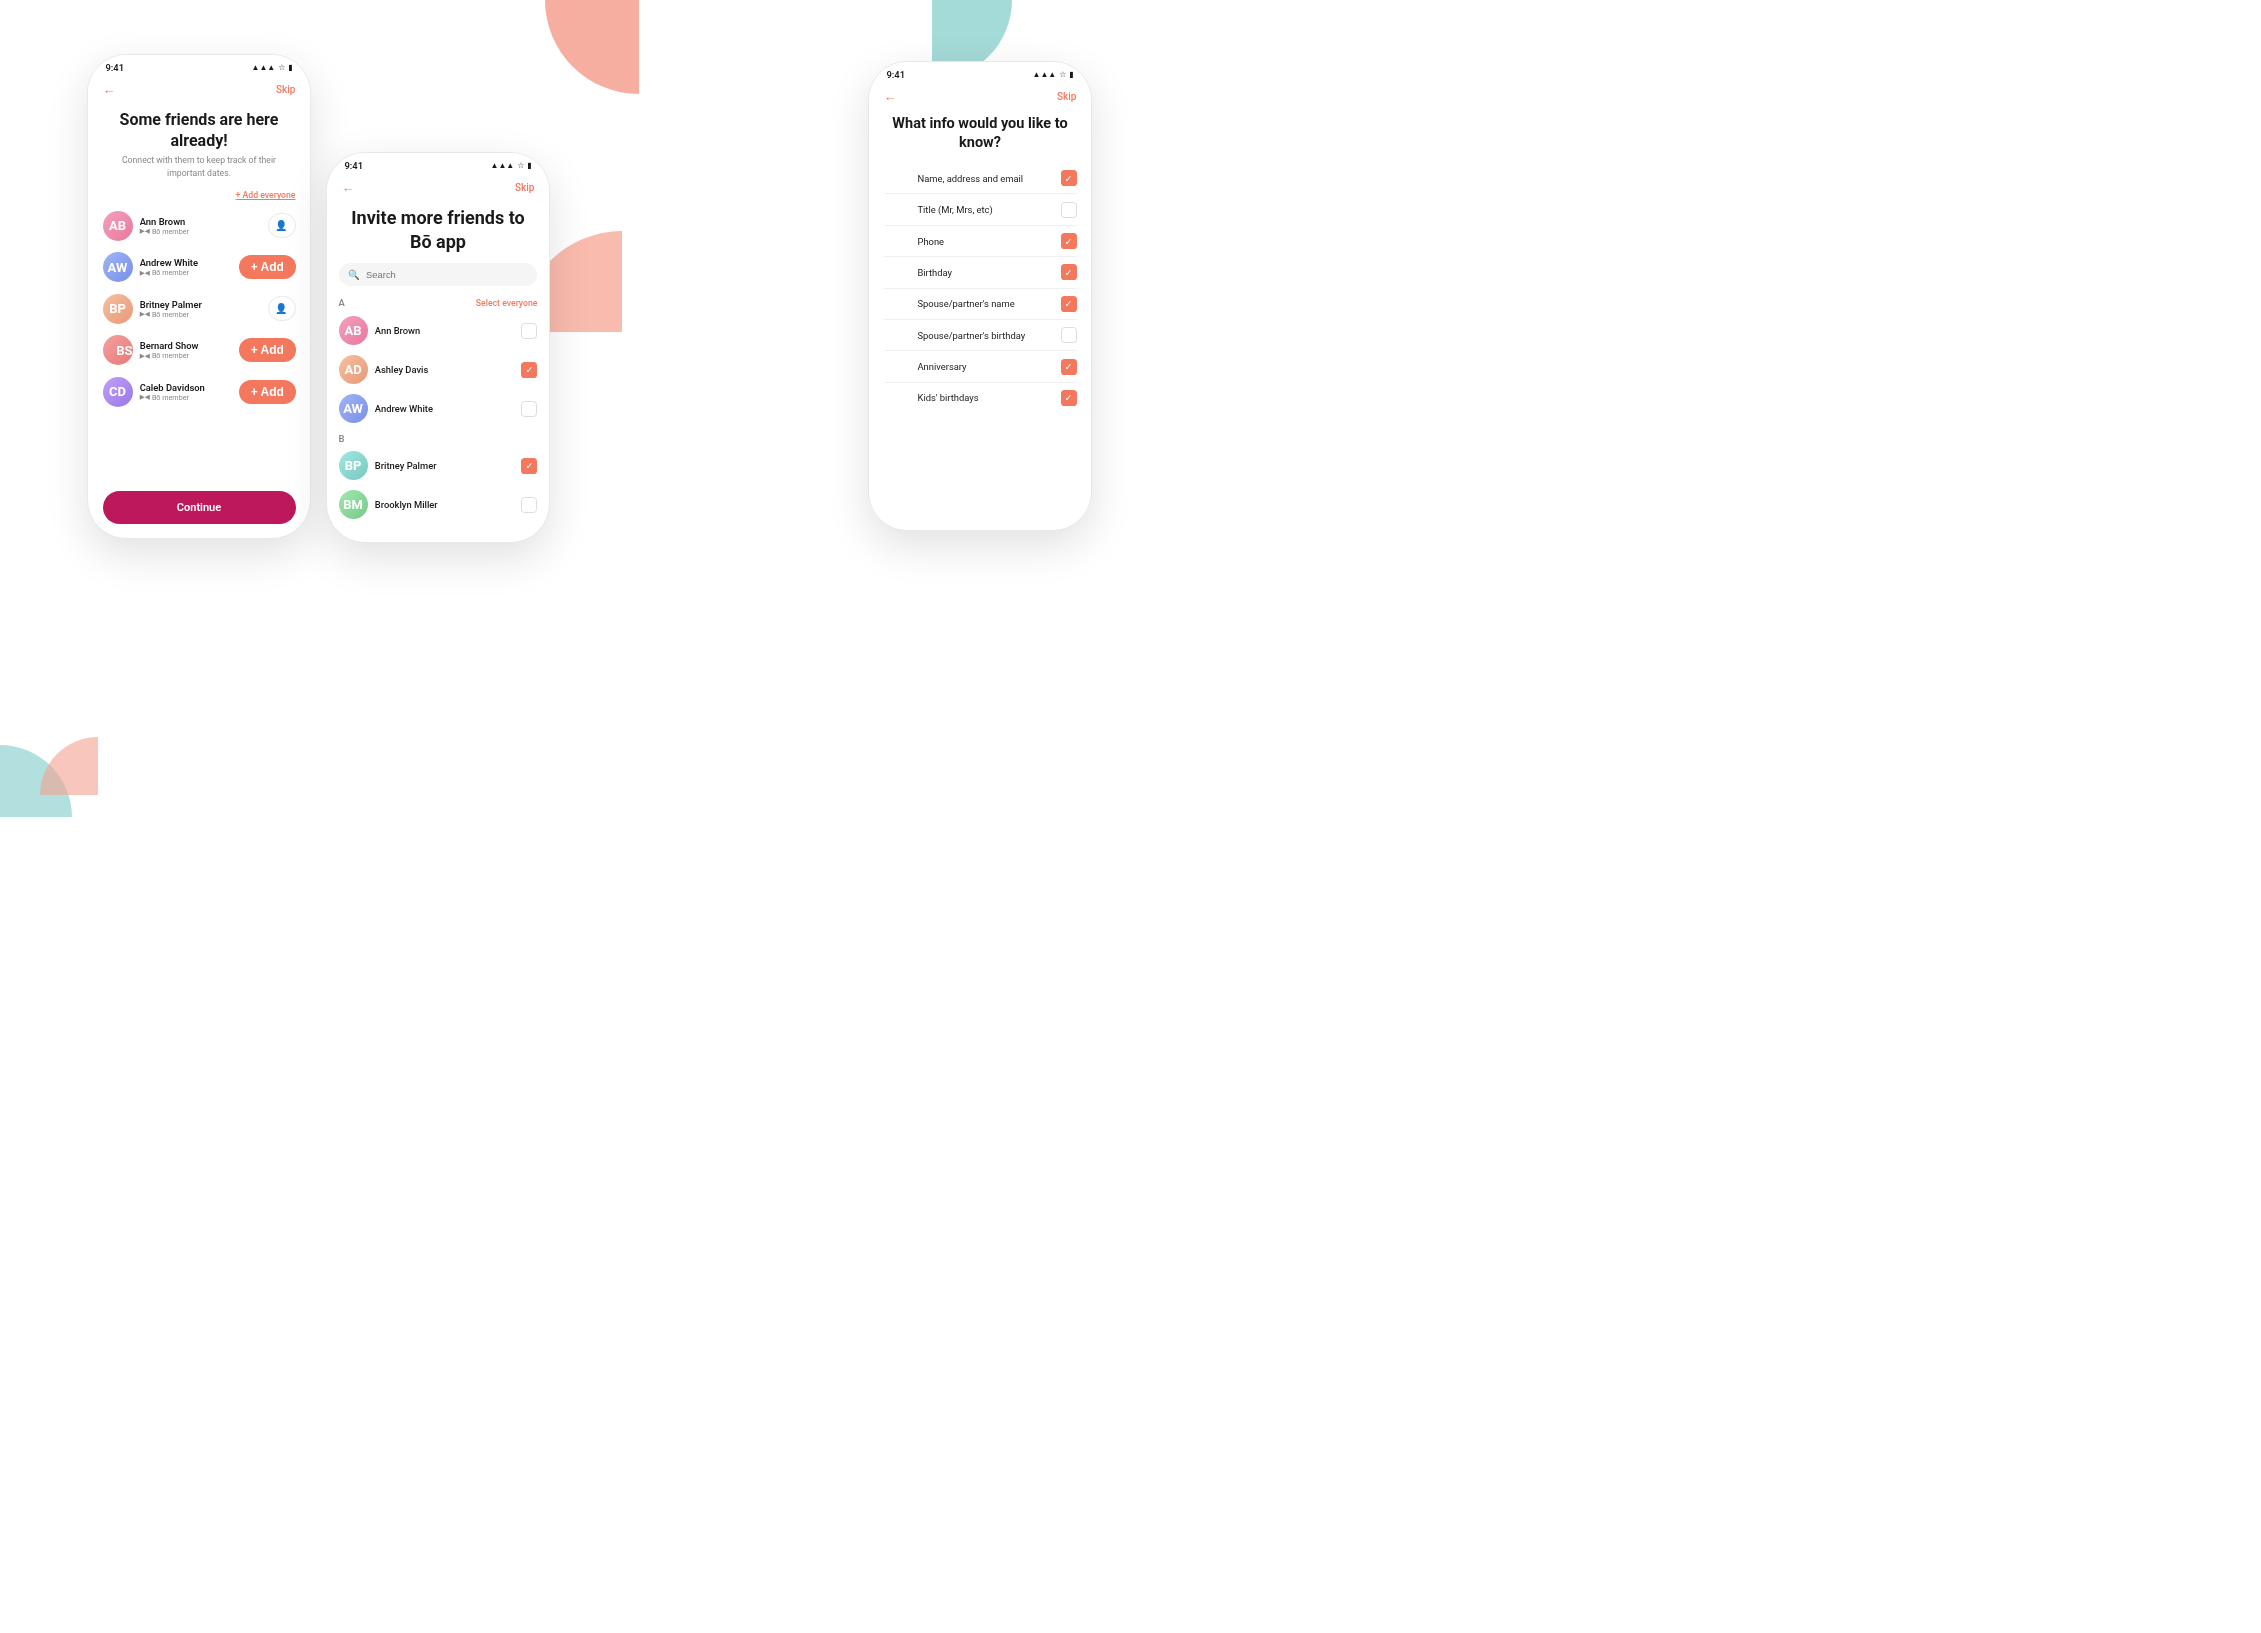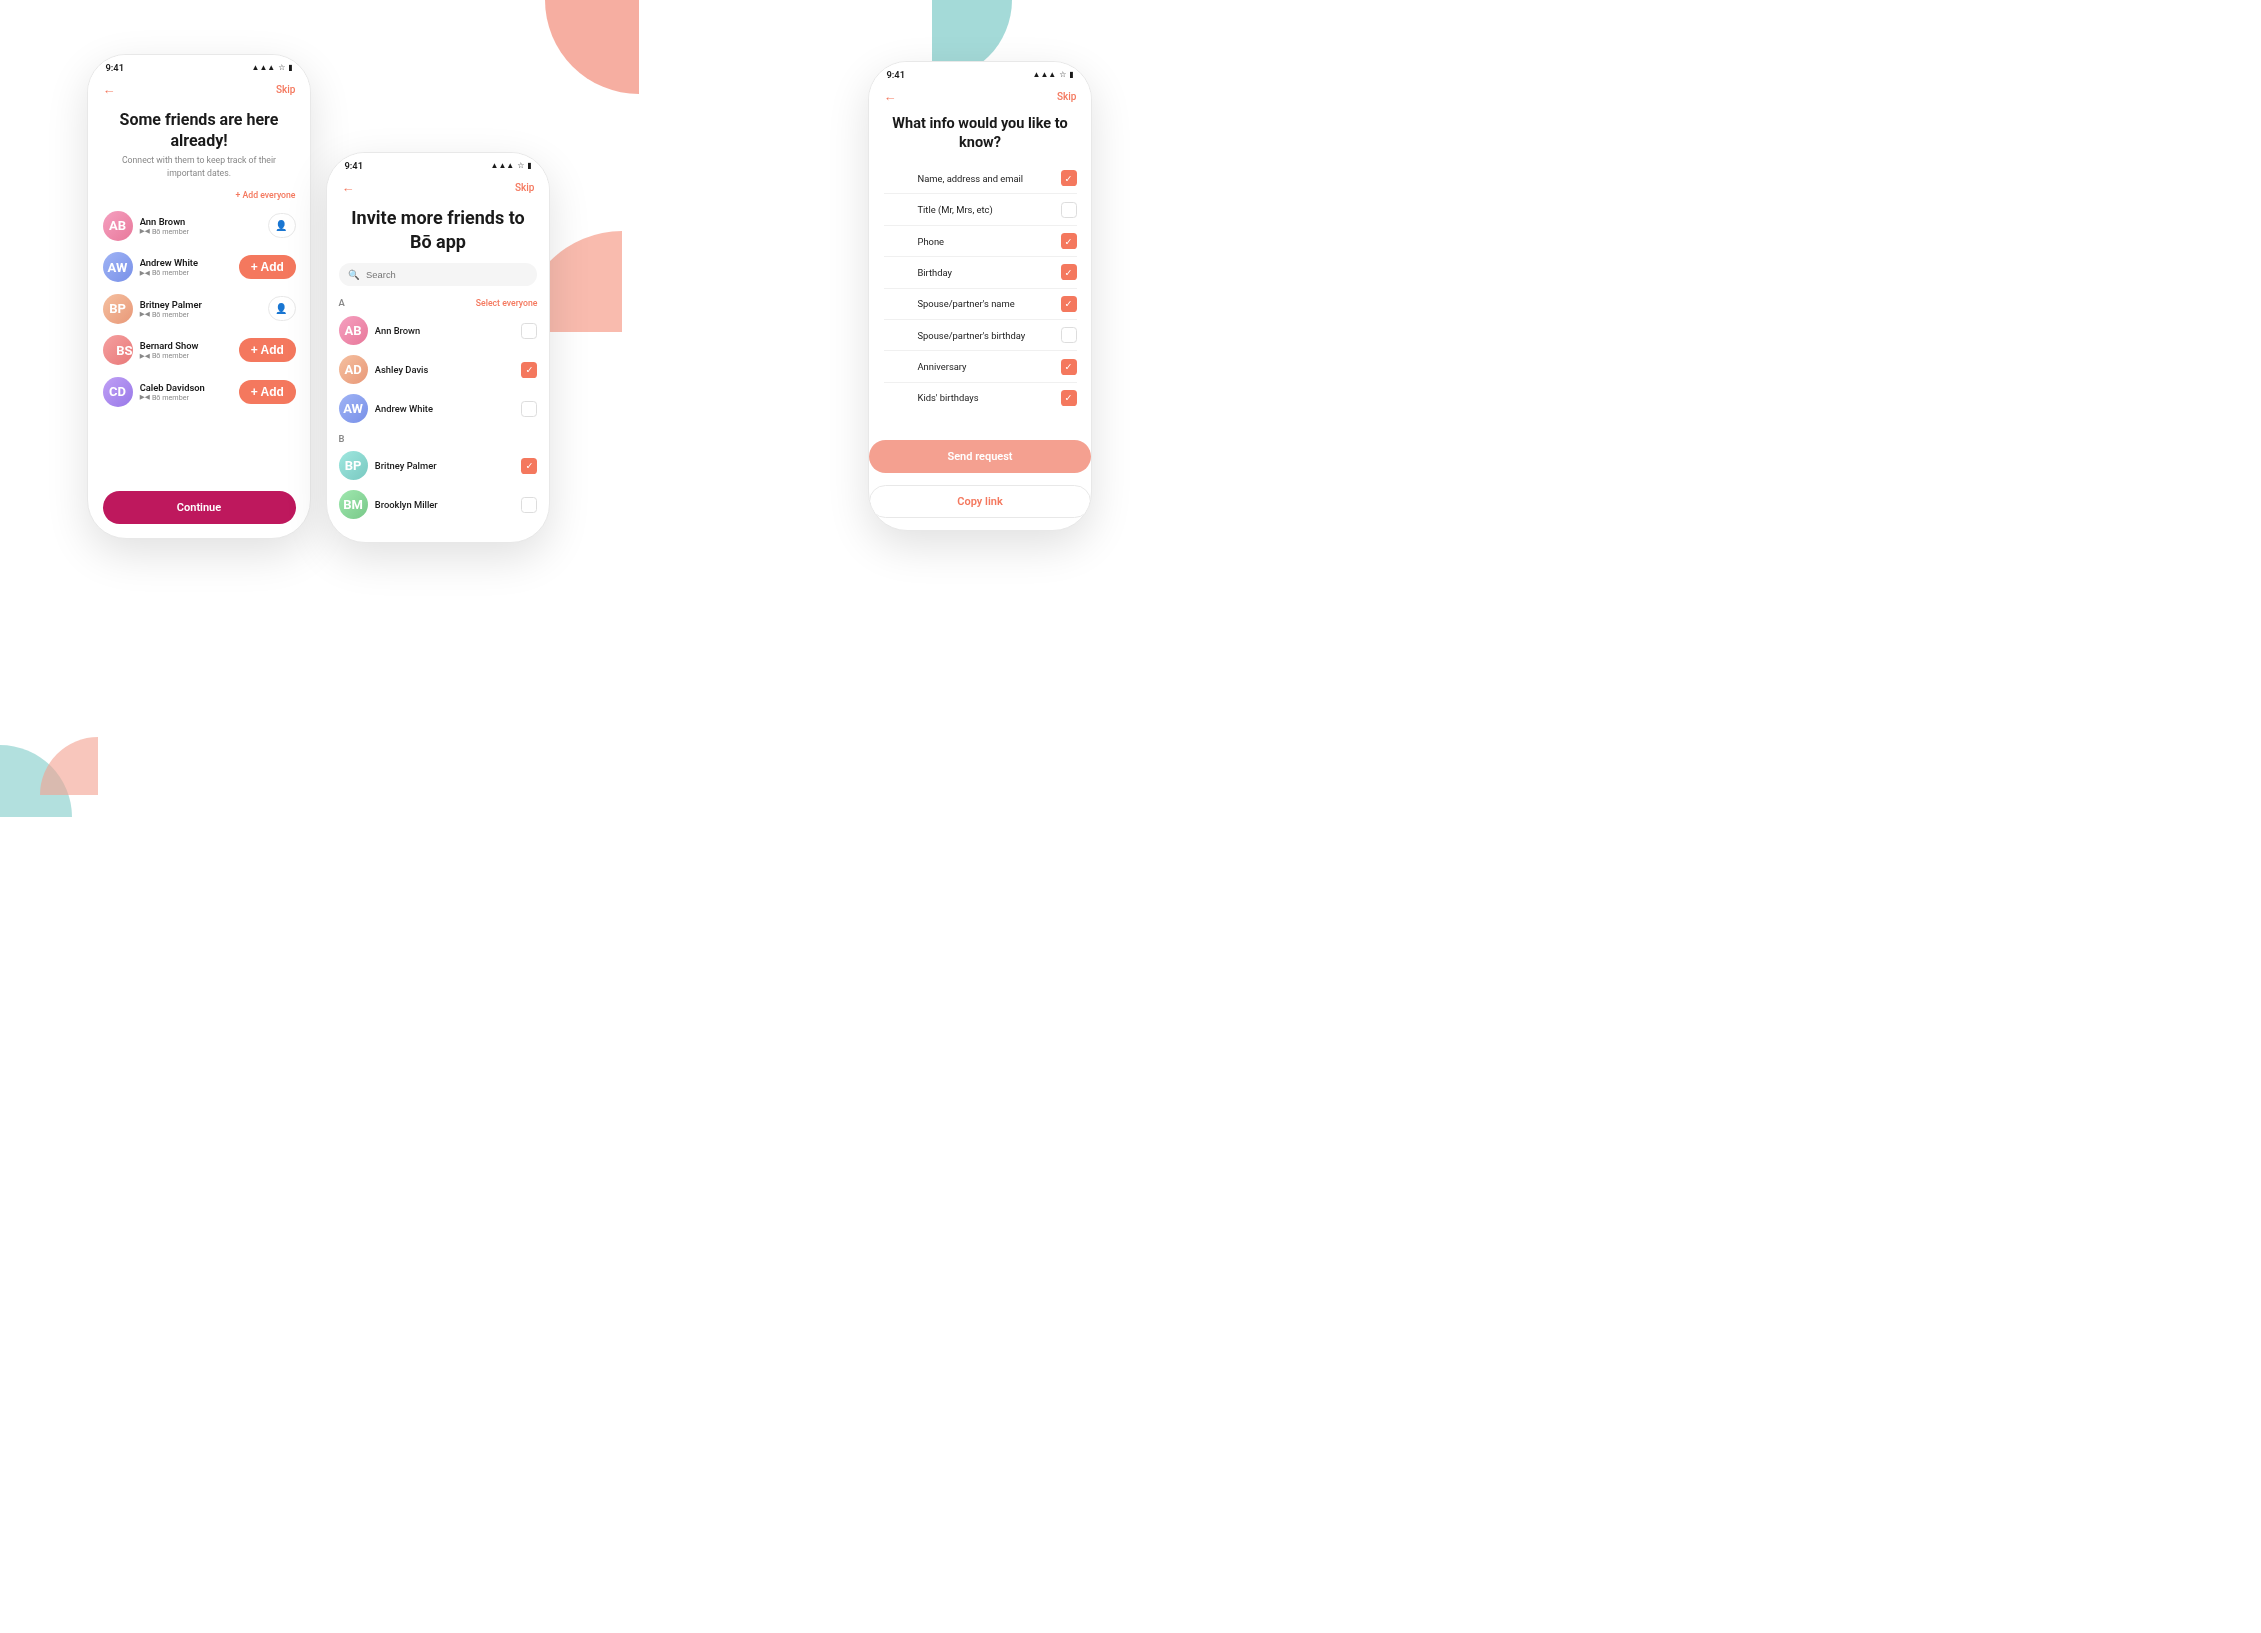--- a/index.html
+++ b/index.html
@@ -118,20 +118,21 @@
     .add-everyone-row {
       display: flex;
       justify-content: flex-end;
       padding: 2.9px 14.5px 4.3px;
     }
     .add-everyone-link {
       color: #f4785e;
       font-size: 8.7px;
       font-weight: 500;
       cursor: pointer;
+      text-decoration: underline;
     }
 
     
     .contact-item {
       display: flex;
       align-items: center;
       padding: 5.8px 14.5px;
       gap: 7.2px;
     }
     .contact-avatar {
@@ -668,19 +669,14 @@
         </div>
       </div>
       <div class="info-option">
         <span class="info-option-label">Kids' birthdays</span>
         <div class="info-checkbox-checked">
           <span class="checkmark">✓</span>
         </div>
       </div>
     </div>
 
-  <div style="padding: 0 0 11.6px;">
-    <div class="send-request-btn">Send request</div>
-    <div style="height:5.8px;"></div>
-    <div class="copy-link-btn">Copy link</div>
-  </div>
 </div>
 
 
 </body></html>

